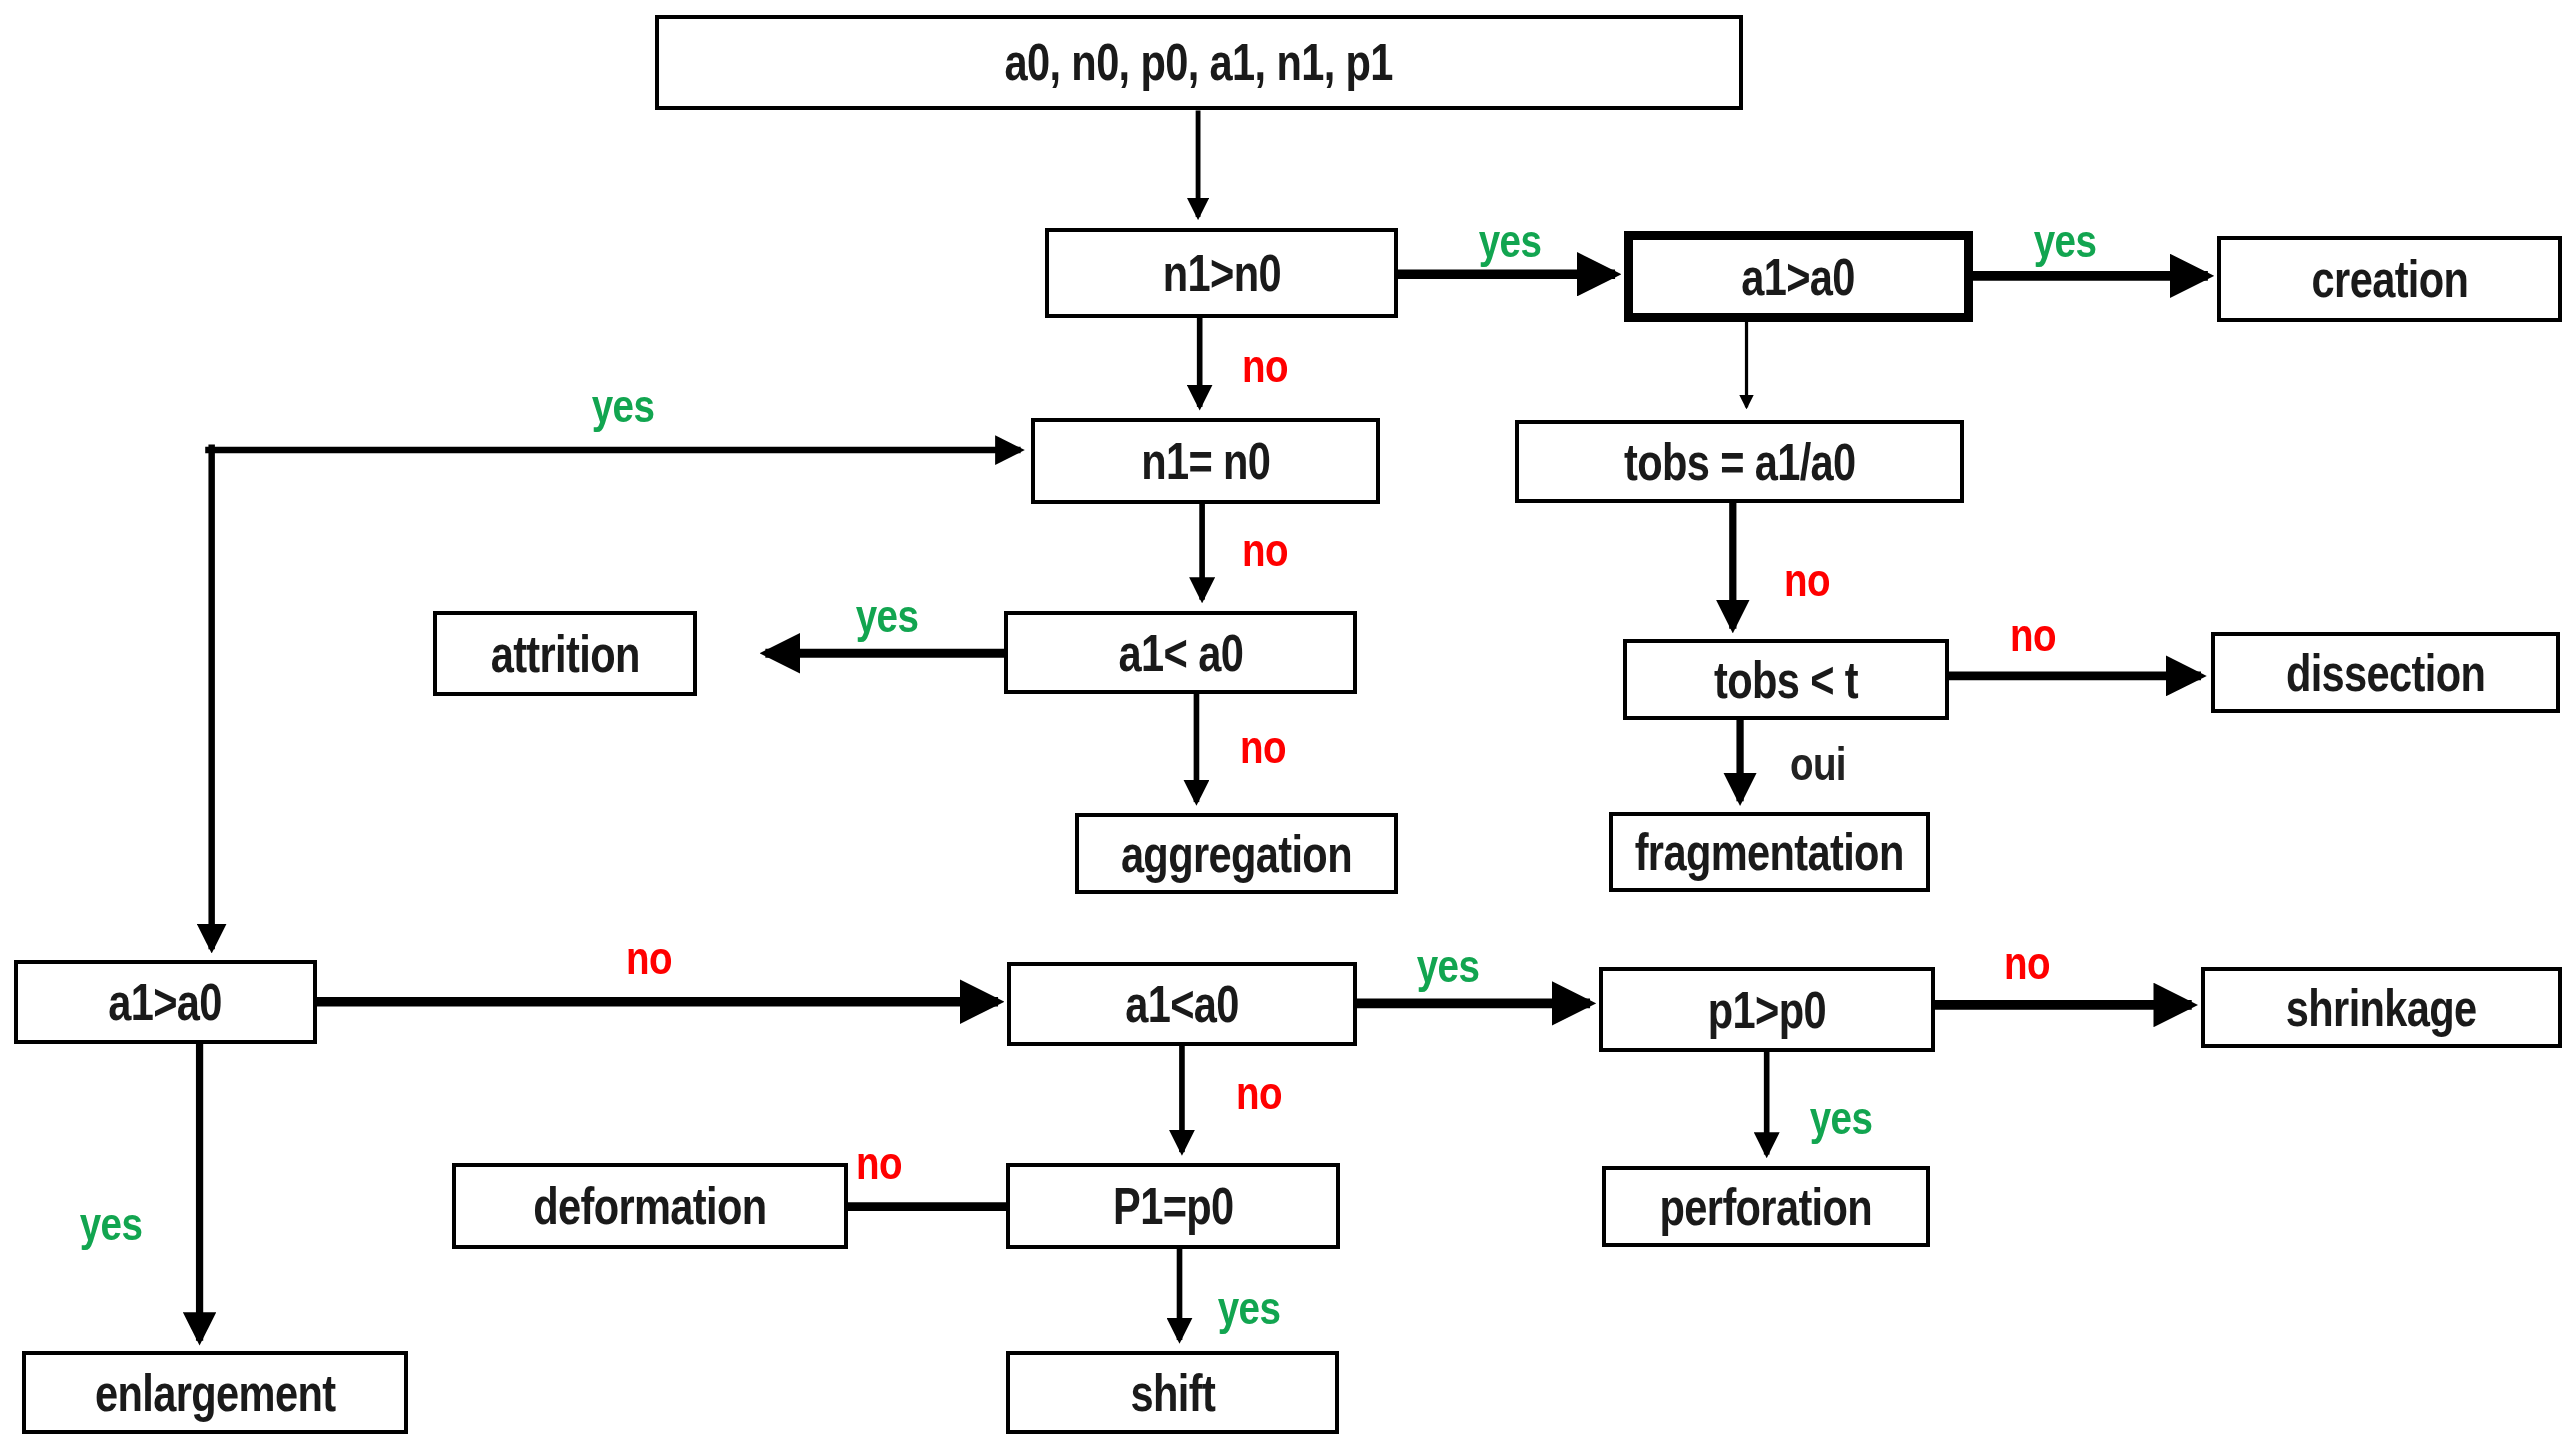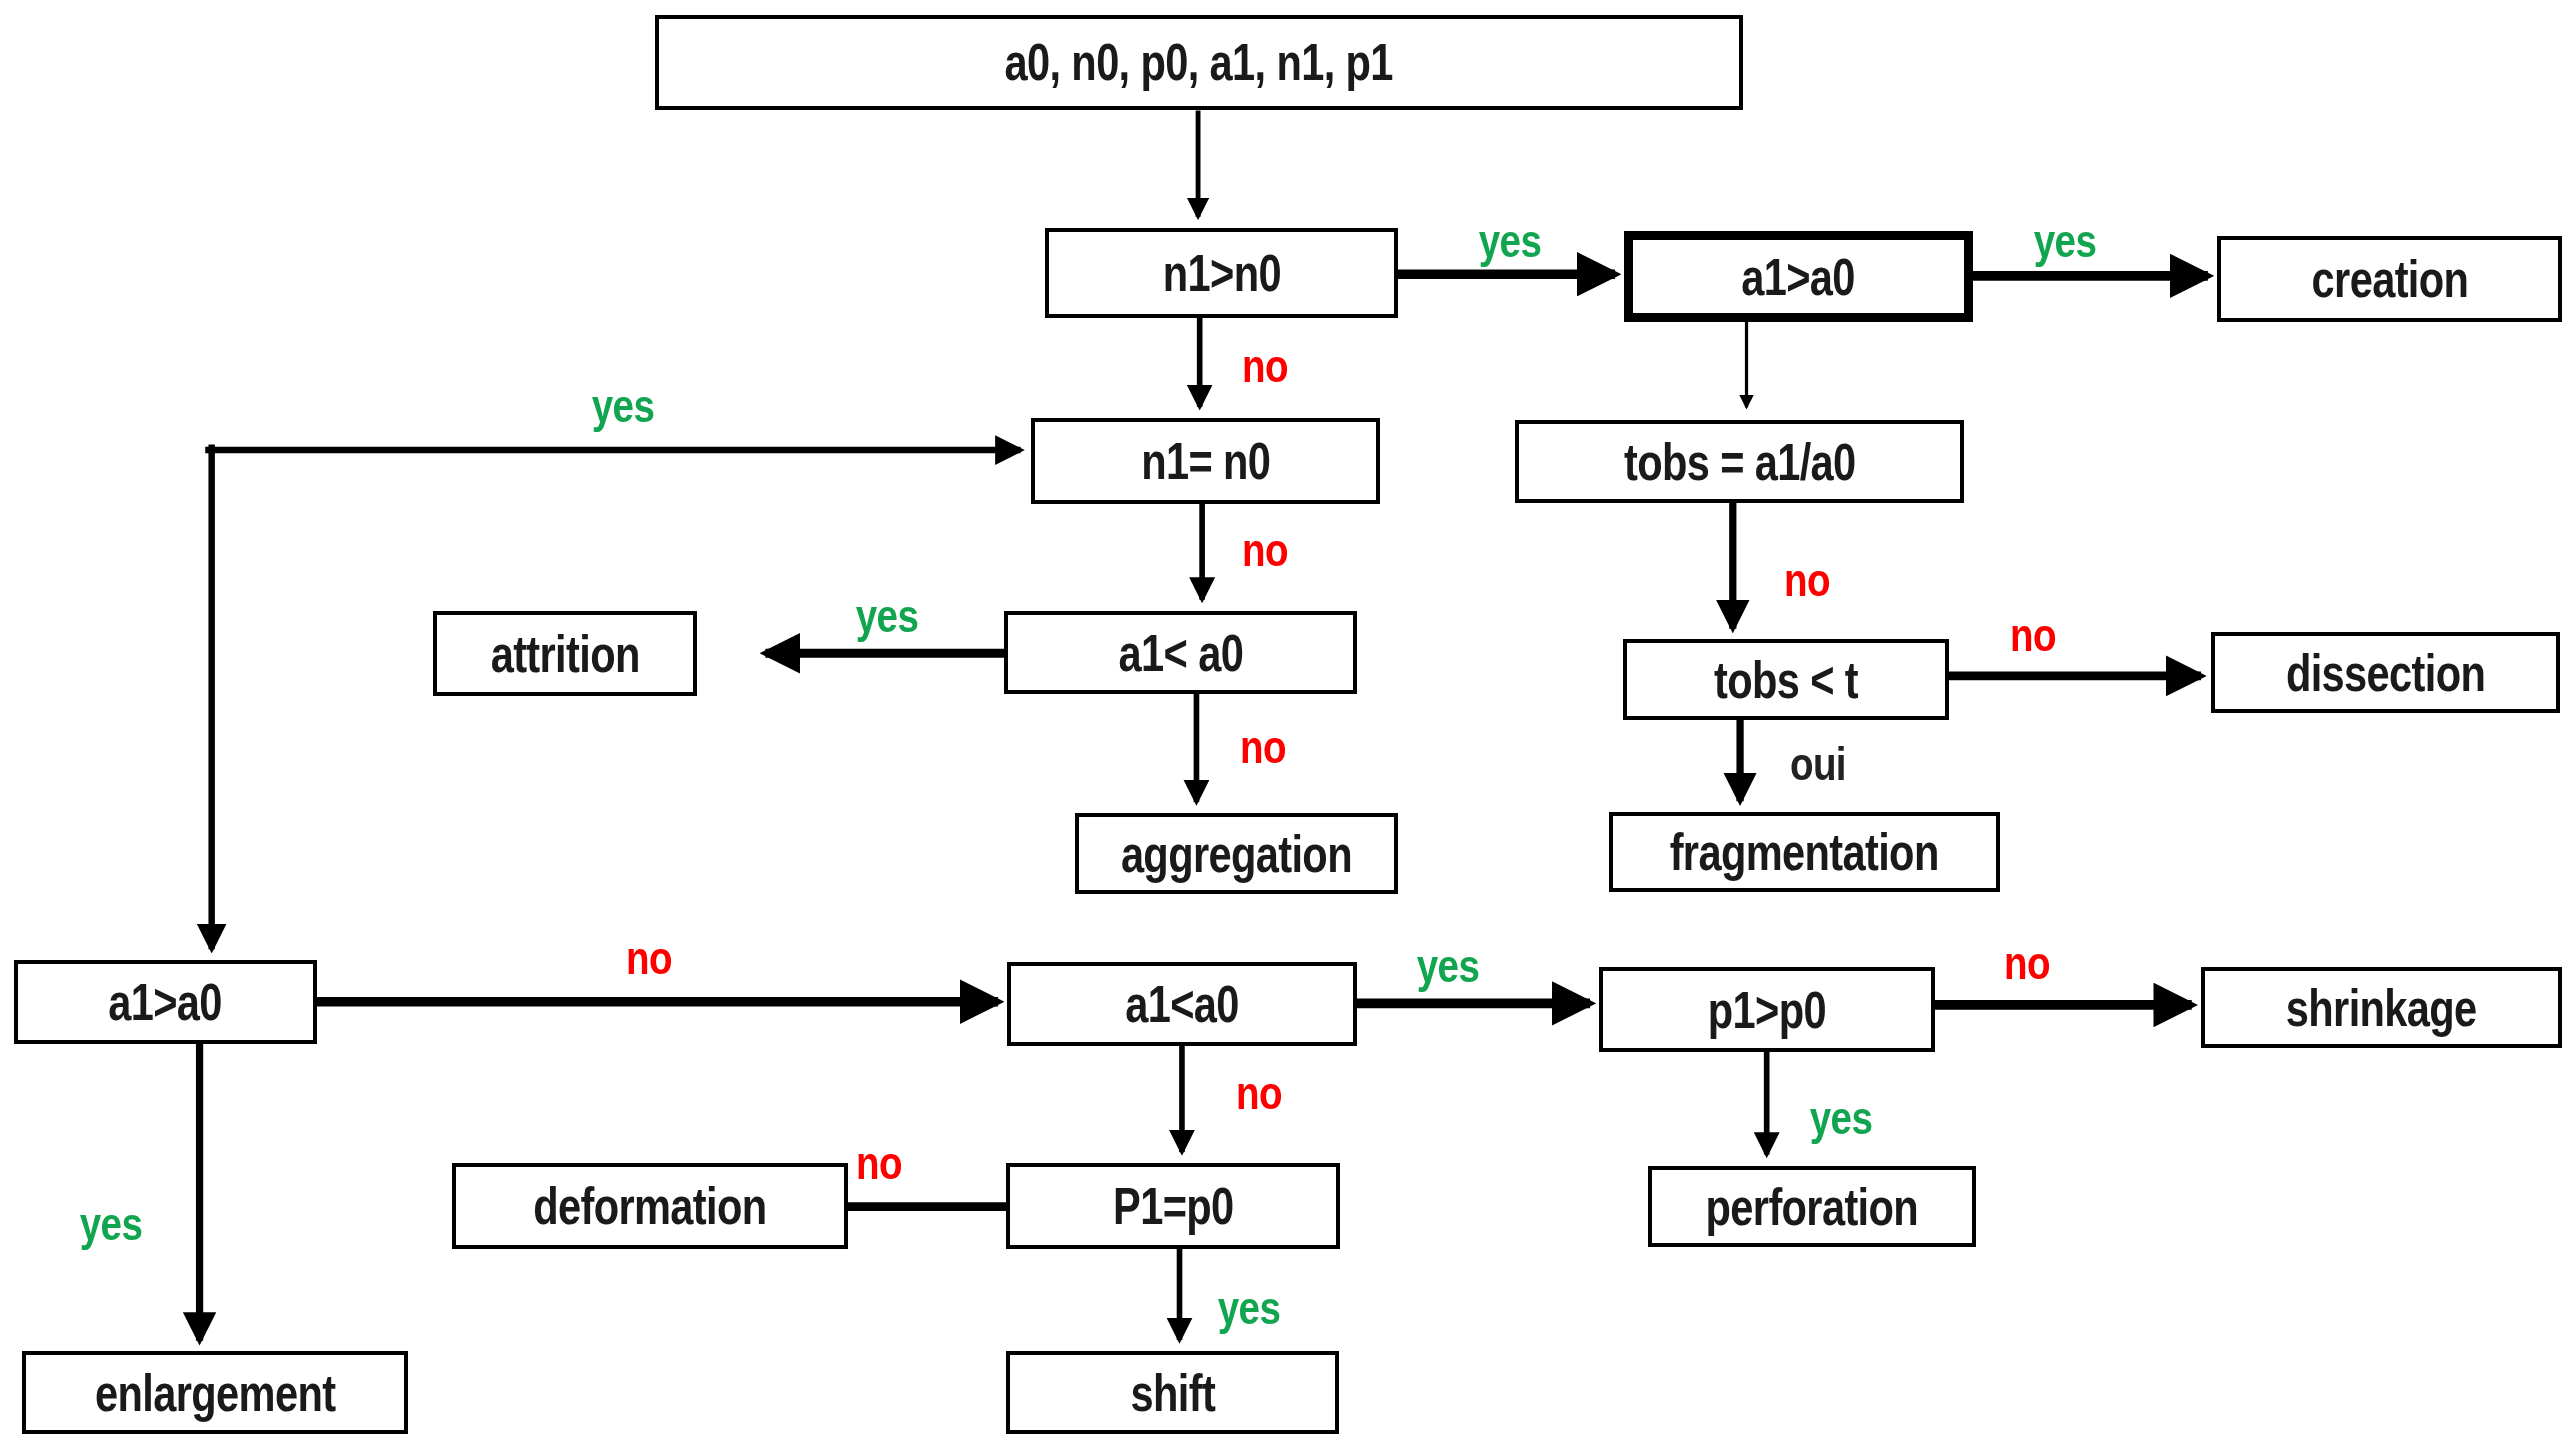--- a/index.html
+++ b/index.html
@@ -97,42 +97,42 @@
       </div>
       <div class="node" style="left: 1623px; top: 639px; width: 326px; height: 81px; border-width: 4px;">
         <span class="lbl">tobs &lt; t</span>
       </div>
       <div class="node" style="left: 2211px; top: 632px; width: 349px; height: 81px; border-width: 4px;">
         <span class="lbl">dissection</span>
       </div>
       <div class="node" style="left: 1035px; top: 813px; width: 323px; height: 81px; border-width: 4px; margin-left: 40px;">
         <span class="lbl">aggregation</span>
       </div>
-      <div class="node" style="left: 1609px; top: 812px; width: 391px; height: 80px; border-width: 4px;">
+      <div class="node" style="left: 1609px; top: 812px; width: 321px; height: 80px; border-width: 4px;">
         <span class="lbl">fragmentation</span>
       </div>
       <div class="node" style="left: 13.7px; top: 960px; width: 303px; height: 84px; border-width: 4px;">
         <span class="lbl">a1&gt;a0</span>
       </div>
       <div class="node" style="left: 1007px; top: 962px; width: 350px; height: 84px; border-width: 4px;">
         <span class="lbl">a1&lt;a0</span>
       </div>
       <div class="node" style="left: 1599px; top: 967px; width: 336px; height: 85px; border-width: 4px;">
         <span class="lbl">p1&gt;p0</span>
       </div>
       <div class="node" style="left: 2201px; top: 967px; width: 361px; height: 81px; border-width: 4px;">
         <span class="lbl">shrinkage</span>
       </div>
       <div class="node" style="left: 452px; top: 1163px; width: 396px; height: 86px; border-width: 4px;">
         <span class="lbl">deformation</span>
       </div>
       <div class="node" style="left: 1006px; top: 1163px; width: 334px; height: 86px; border-width: 4px; text-align: center;">
         <span class="lbl">P1=p0</span>
       </div>
-      <div class="node" style="left: 1602px; top: 1166px; width: 328px; height: 81px; border-width: 4px; margin-left: 46px;">
+      <div class="node" style="left: 1602px; top: 1166px; width: 328px; height: 81px; border-width: 4px;">
         <span class="lbl">perforation</span>
       </div>
       <div class="node" style="left: 22px; top: 1351px; width: 386px; height: 83px; border-width: 4px;">
         <span class="lbl">enlargement</span>
       </div>
       <div class="node" style="left: 1006px; top: 1351px; width: 333px; height: 83px; border-width: 4px;">
         <span class="lbl">shift</span>
       </div>
     </div>
   <div id="label-layer">

